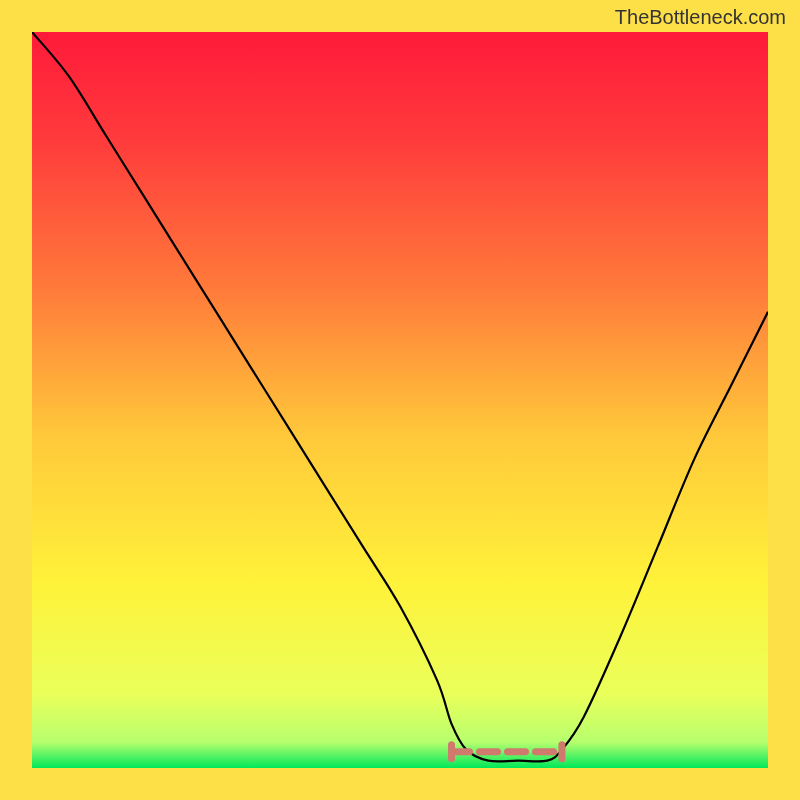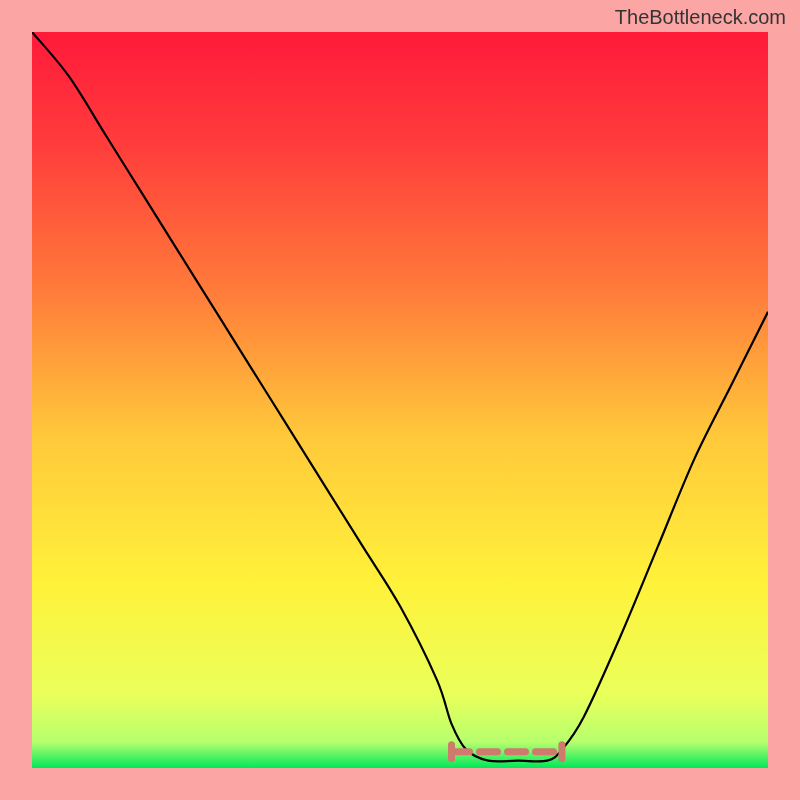--- a/index.html
+++ b/index.html
@@ -8,21 +8,21 @@
     width: 800px;
     height: 800px;
     background: #000;
     font-family: Arial, sans-serif;
     overflow: hidden;
   }
   .container {
     position: relative;
     width: 800px;
     height: 800px;
-    background: #fca5a5;
+    background: #fde047;
   }
   .watermark {
     position: absolute;
     top: 6px;
     right: 14px;
     color: #333;
     font-size: 20px;
     font-weight: 500;
     z-index: 10;
   }

